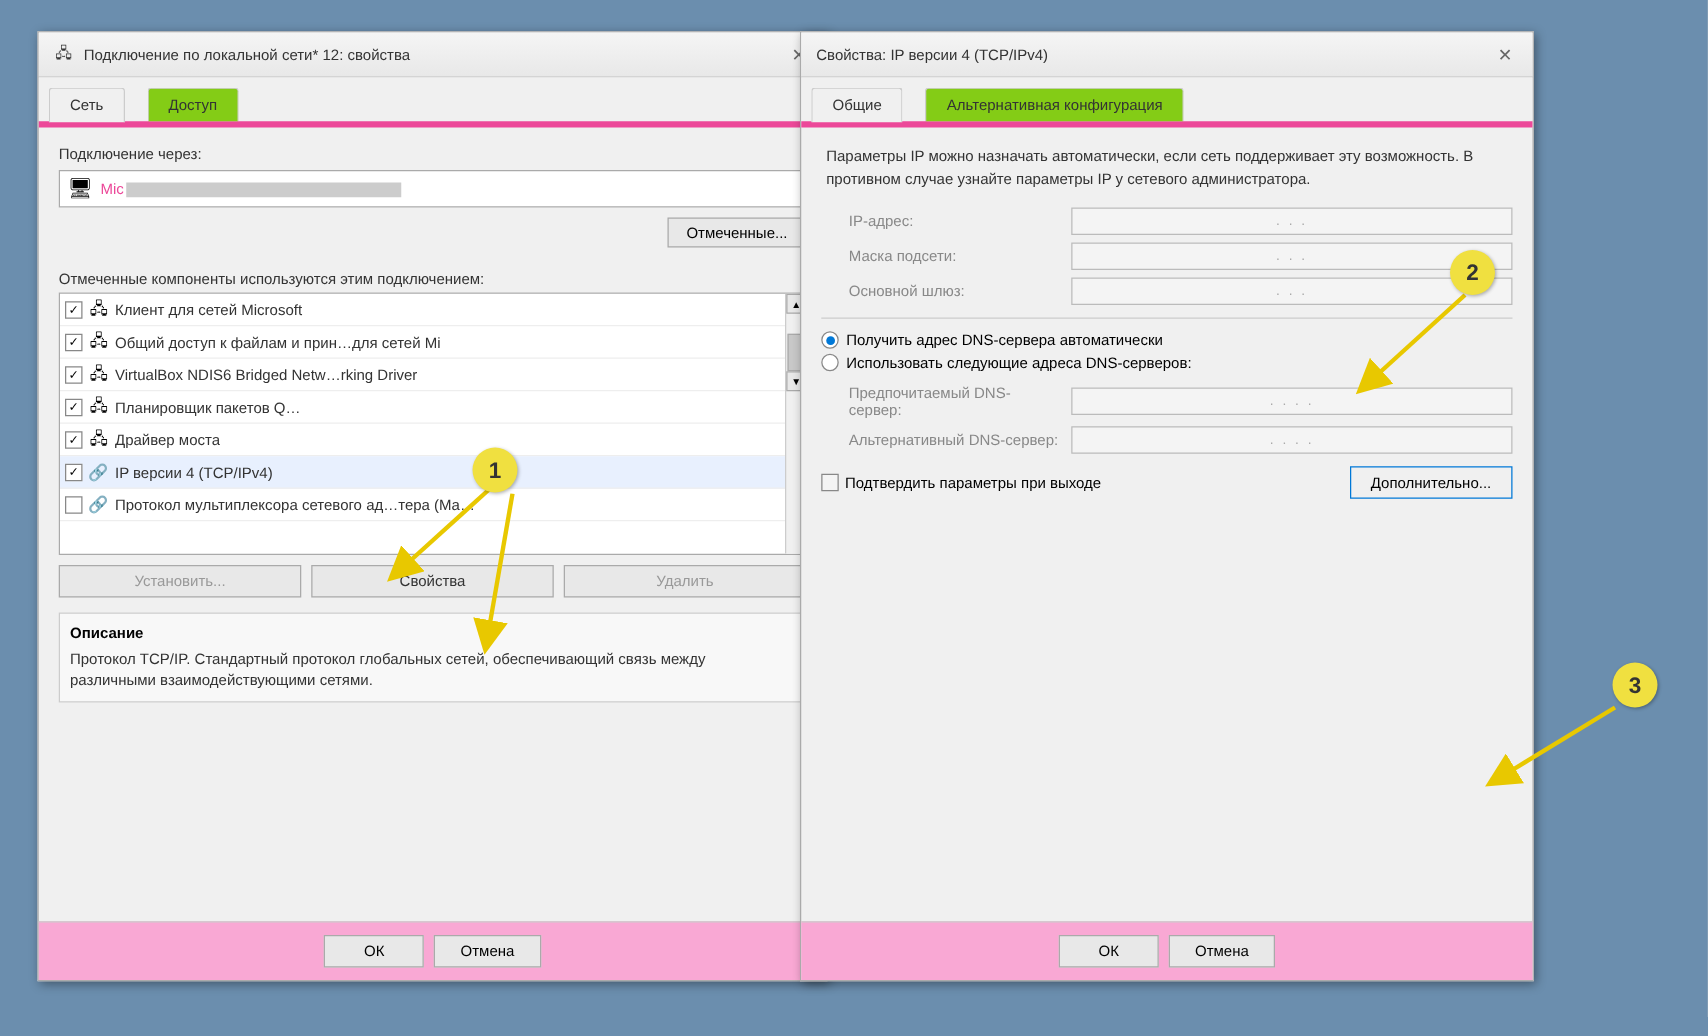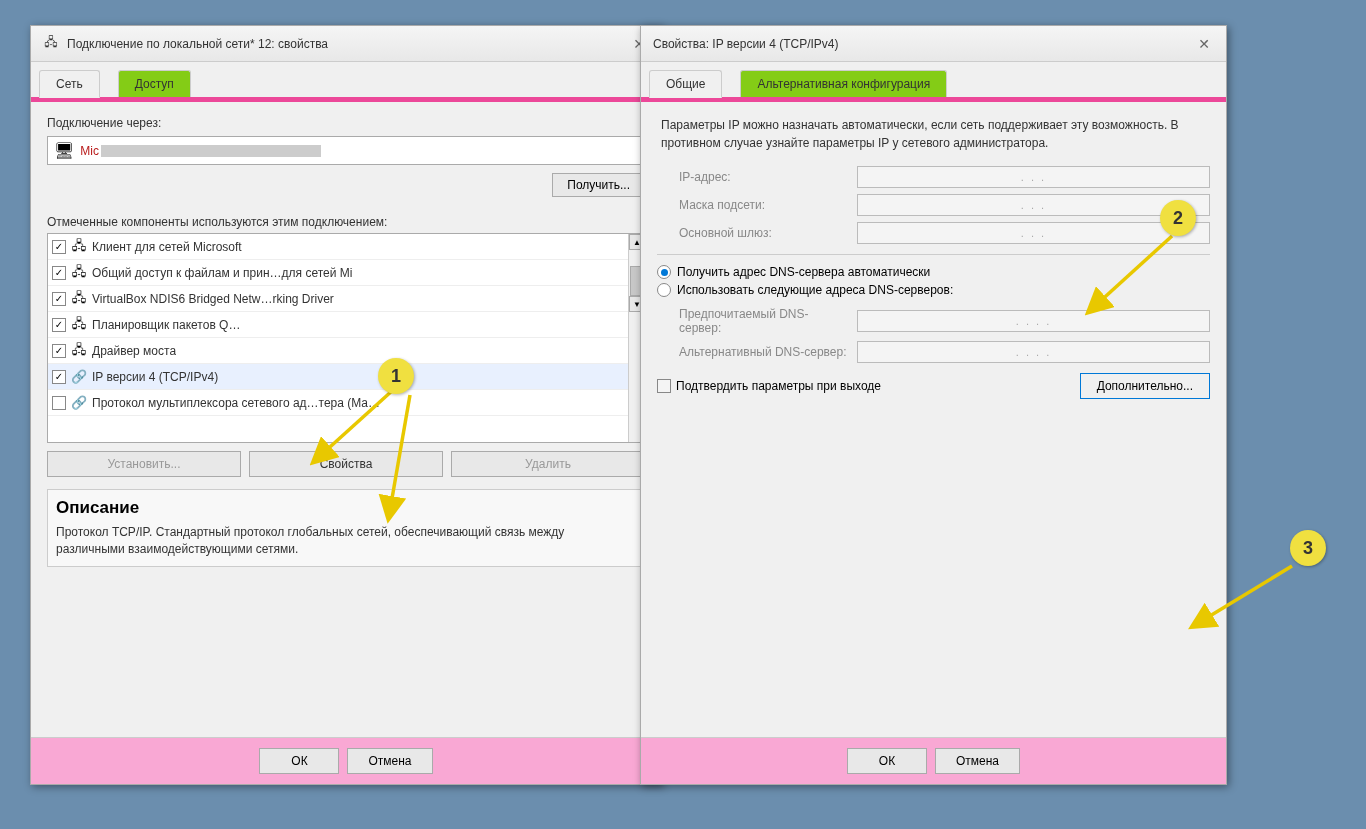--- a/index.html
+++ b/index.html
@@ -134,21 +134,21 @@
       padding: 4px 6px;
       border: 1px solid #aaa;
       background: #fff;
       margin-bottom: 8px;
     }
     .adapter-icon {
       font-size: 16px;
     }
     .adapter-name {
       font-size: 12px;
-      color: #b91c1c;
+      color: #ec4899;
       flex: 1;
       overflow: hidden;
       white-space: nowrap;
     }
     .adapter-masked {
       display: inline-block;
       background: #ccc;
       height: 12px;
       width: 220px;
       vertical-align: middle;
@@ -269,21 +269,21 @@
       cursor: default;
     }
 
     .description-group {
       border: 1px solid #ccc;
       padding: 8px;
       background: #f8f8f8;
     }
     .description-title {
       font-weight: bold;
-      font-size: 17px;
+      font-size: 12px;
       margin-bottom: 6px;
     }
     .description-text {
       font-size: 12px;
       color: #333;
       line-height: 1.4;
     }
 
     .ok-cancel-row {
       display: flex;
@@ -445,21 +445,21 @@
 
     <div class="content">
       <div class="section-label">Подключение через:</div>
       <div class="adapter-box">
         <span class="adapter-icon">🖥</span>
         <span class="adapter-name">
           Mic<span class="adapter-masked"></span>
         </span>
       </div>
       <div class="configure-row">
-        <button class="configure-btn">Получить...</button>
+        <button class="configure-btn">Отмеченные...</button>
       </div>
 
       <div class="components-label">Отмеченные компоненты используются этим подключением:</div>
       <div class="components-list">
         <div class="comp-item">
           <div class="comp-checkbox checked"></div>
           <span class="comp-icon">🖧</span>
           <span class="comp-text">Клиент для сетей Microsoft</span>
         </div>
         <div class="comp-item">

